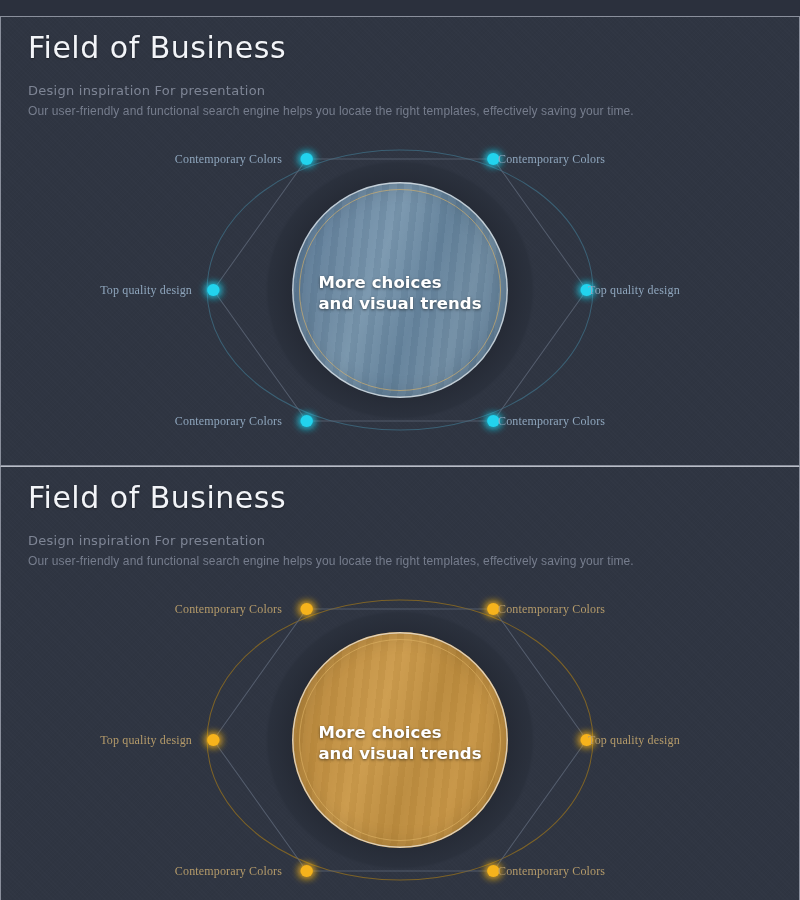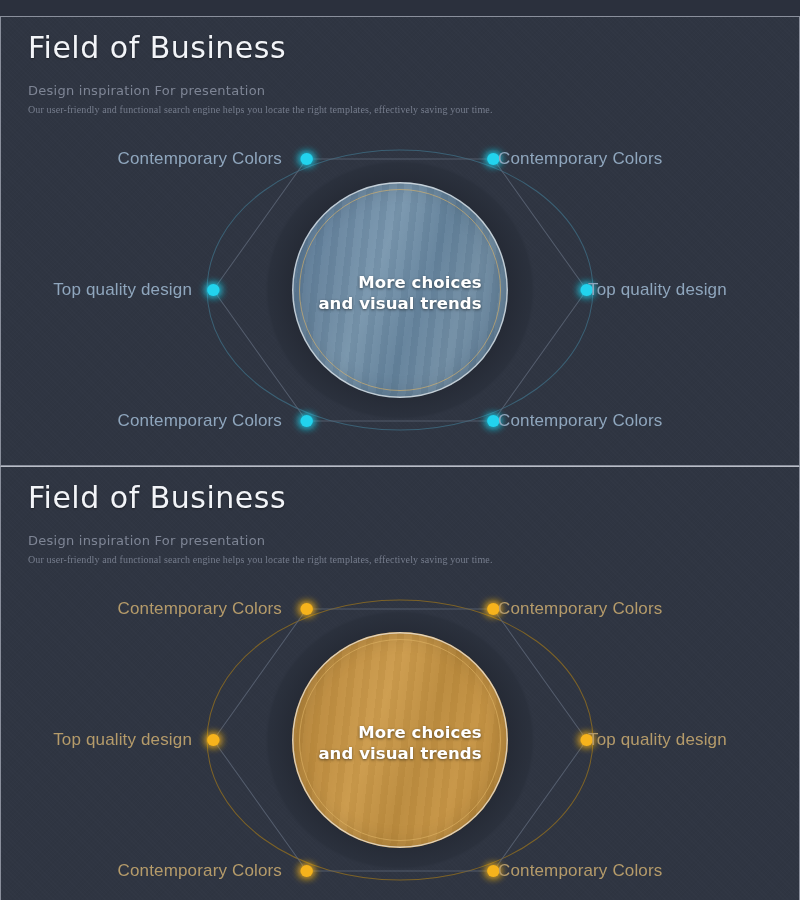--- a/index.html
+++ b/index.html
@@ -59,24 +59,24 @@
   .hdr-sub {
     margin-top: 17px;
     font-size: 13px;
     color: #7e8595;
     letter-spacing: .25px;
     font-family: "DejaVu Sans", sans-serif;
   }
 
   .hdr-desc {
     margin-top: 6px;
-    font-size: 10px;
+    font-size: 12px;
     color: #767d8d;
     letter-spacing: .12px;
-    font-family: Liberation Serif, serif;
+    font-family: Liberation Sans, sans-serif;
   }
 
   
   .diagram {
     position: absolute;
     left: 50%;
     top: 108px;
     width: 560px;
     height: 330px;
     transform: translateX(-50%);
@@ -129,37 +129,37 @@
   }
   .core-rim2 {
     position: absolute; inset: 7px;
     border-radius: 50%;
     border: 1px solid rgba(226,183,104,.58);
   }
 
   .core-icon { position: relative; z-index: 2; margin-bottom: 6px; }
   .core-text {
     position: relative; z-index: 2;
-    text-align: right;
+    text-align: left;
     color: #ffffff;
     font-family: "DejaVu Sans", sans-serif;
     font-weight: bold;
     font-size: 16.5px;
     line-height: 1.3;
     letter-spacing: .1px;
     text-shadow: 0 1px 3px rgba(0,0,0,.55);
     padding: 0 10px;
   }
 
   
   .node-label {
     position: absolute;
     z-index: 6;
-    font-size: 17px;
-    font-family: Liberation Sans, sans-serif;
+    font-size: 12px;
+    font-family: Liberation Serif, serif;
     white-space: nowrap;
     letter-spacing: .15px;
   }
   .node-label.left  { text-align: right; transform: translate(-100%, -50%); }
   .node-label.right { text-align: left;  transform: translate(0, -50%); }
 </style>
 </head>
 <body>
 
 <div class="deck">

